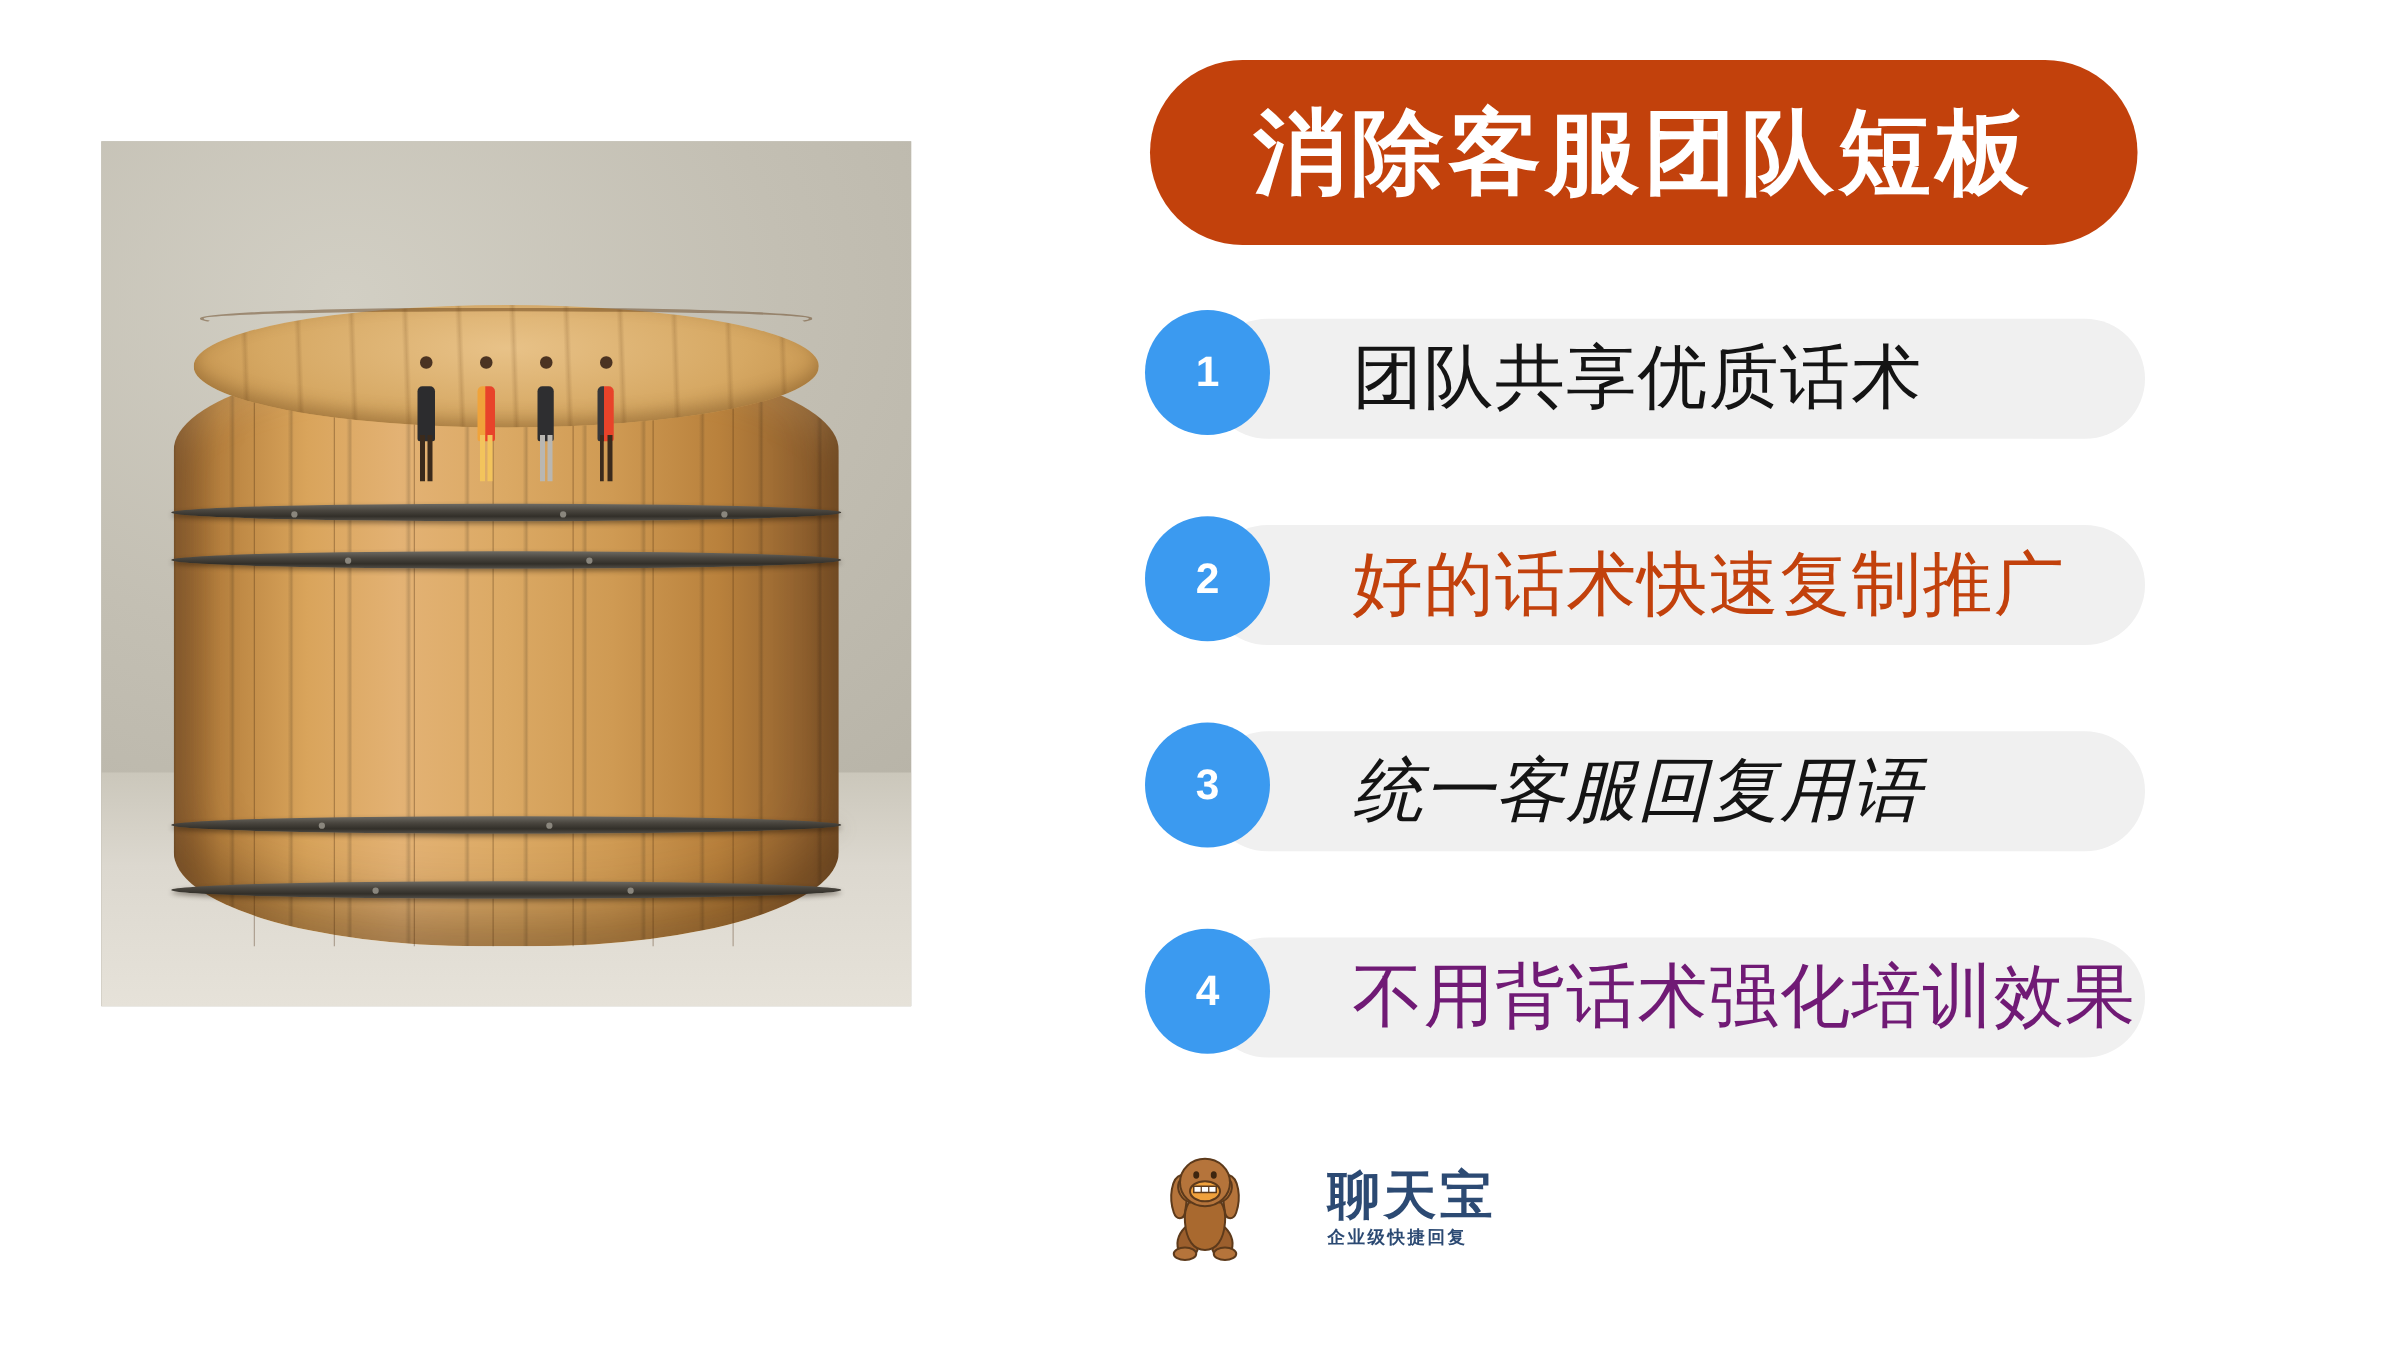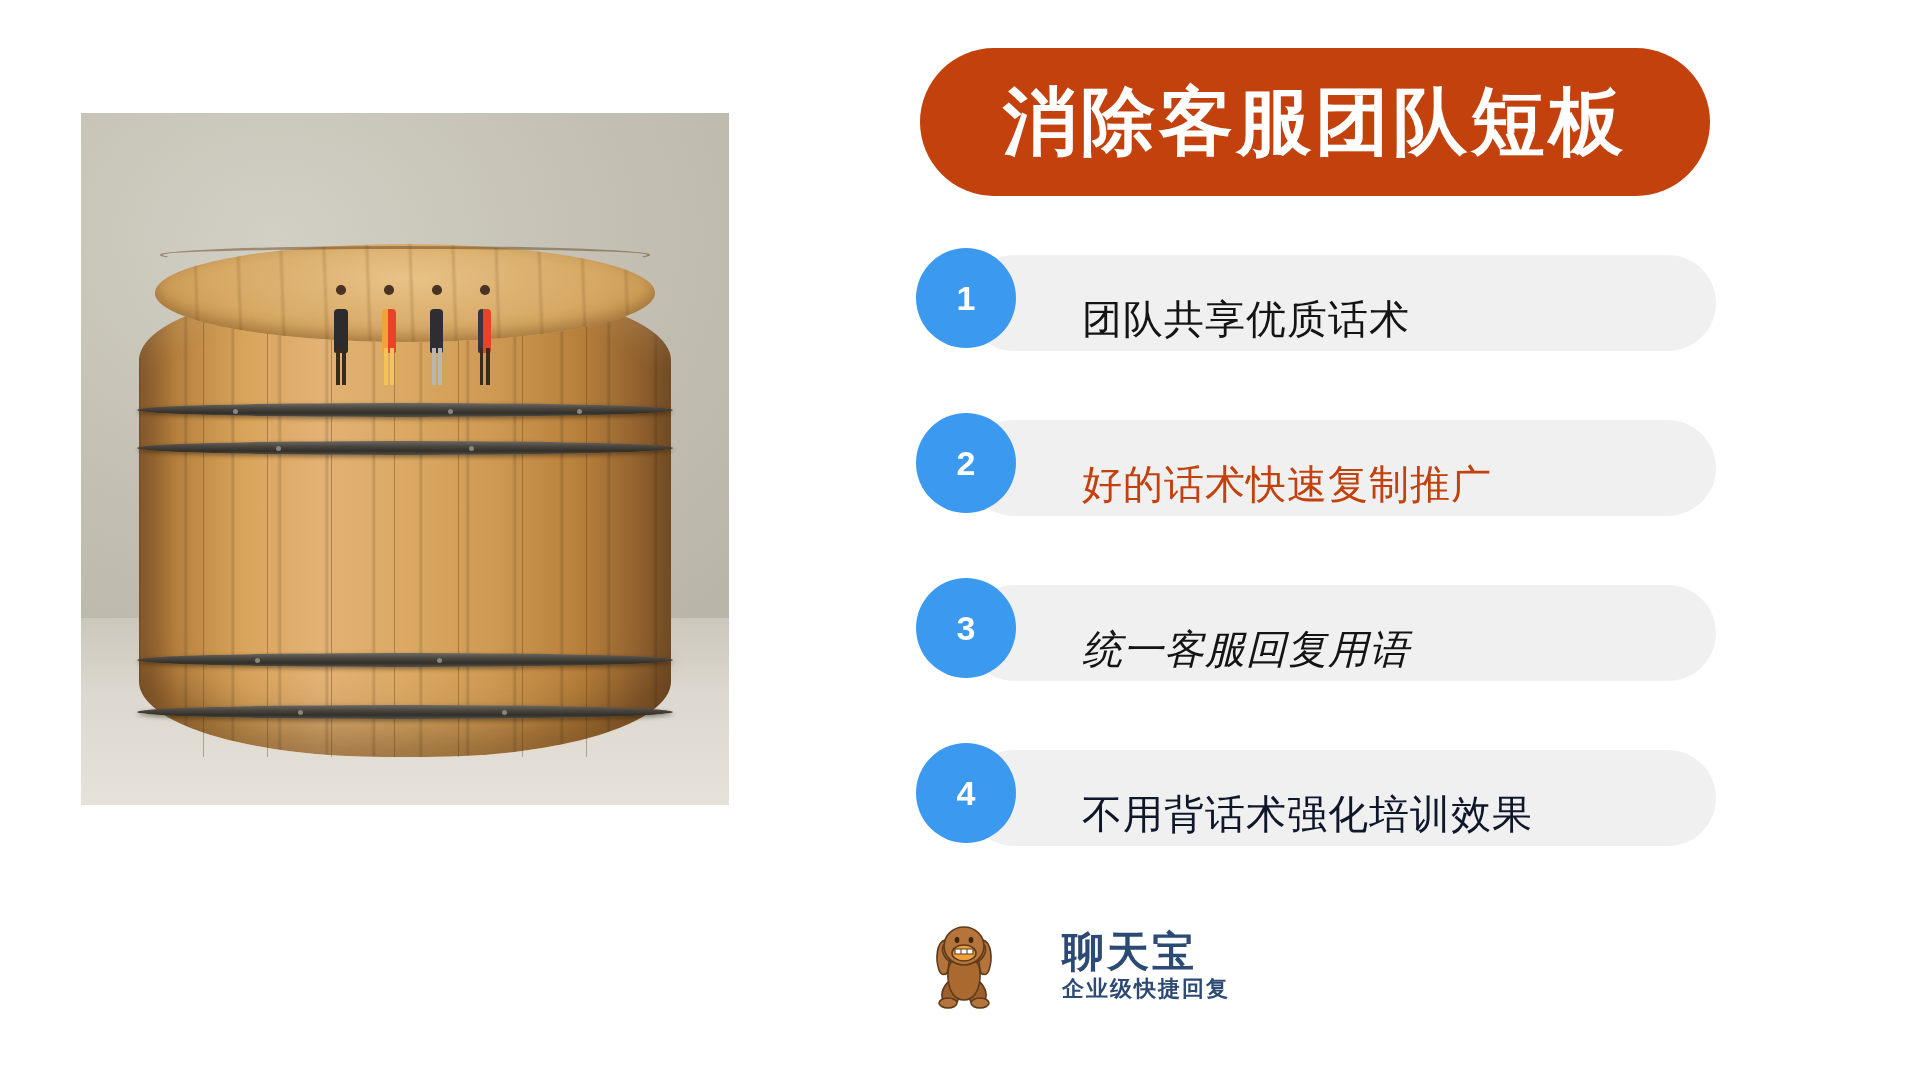--- a/index.html
+++ b/index.html
@@ -213,25 +213,25 @@
     align-items: center;
     justify-content: center;
     color: #ffffff;
     font-size: 34px;
     font-weight: 600;
     z-index: 2;
   }
   .item-label {
     position: absolute;
     left: 166px;
-    top: 16px;
+    top: 0;
     height: 110px;
     display: flex;
     align-items: center;
-    font-size: 40px;
+    font-size: 56px;
     color: #141414;
     letter-spacing: 1px;
     z-index: 2;
     white-space: nowrap;
   }
 
   
   .logo {
     position: absolute;
     left: 928px;
@@ -243,21 +243,21 @@
   .logo-mascot { width: 72px; height: 94px; display: block; }
   .logo-words { display: flex; flex-direction: column; gap: 5px; margin-left: 48px; }
   .logo-name {
     font-size: 42px;
     font-weight: bold;
     color: #2c4a73;
     letter-spacing: 3px;
     line-height: 1;
   }
   .logo-tagline {
-    font-size: 22px;
+    font-size: 14px;
     font-weight: bold;
     color: #2c4a73;
     letter-spacing: 2px;
     line-height: 1;
   }
 </style>
 </head>
 <body>
 
 <div class="slide" style="background: rgb(255, 255, 255);">
@@ -346,21 +346,21 @@
 
     <div class="item">
       <div class="item-pill" style="background: rgb(240, 240, 240);"></div>
       <div class="item-badge" style="background: rgb(59, 154, 240);">3</div>
       <div class="item-label" style="color: rgb(20, 20, 20); font-style: italic;">统一客服回复用语</div>
     </div>
 
     <div class="item">
       <div class="item-pill" style="background: rgb(240, 240, 240);"></div>
       <div class="item-badge" style="background: rgb(59, 154, 240);">4</div>
-      <div class="item-label" style="color: #0f172a;">不用背话术强化培训效果</div>
+      <div class="item-label" style="color: #701a75;">不用背话术强化培训效果</div>
     </div>
 
   </div>
 
   <div class="logo">
     <svg class="logo-mascot" viewBox="0 0 72 94">
       <g stroke="#5d3a1b" stroke-width="1.6" stroke-linejoin="round">
 
         <path d="M17 22 C9 24 7 40 11 52 C13 58 19 58 20 52 C22 40 22 28 20 22 Z" fill="#b5743b"></path>
         <path d="M55 22 C63 24 65 40 61 52 C59 58 53 58 52 52 C50 40 50 28 52 22 Z" fill="#b5743b"></path>

